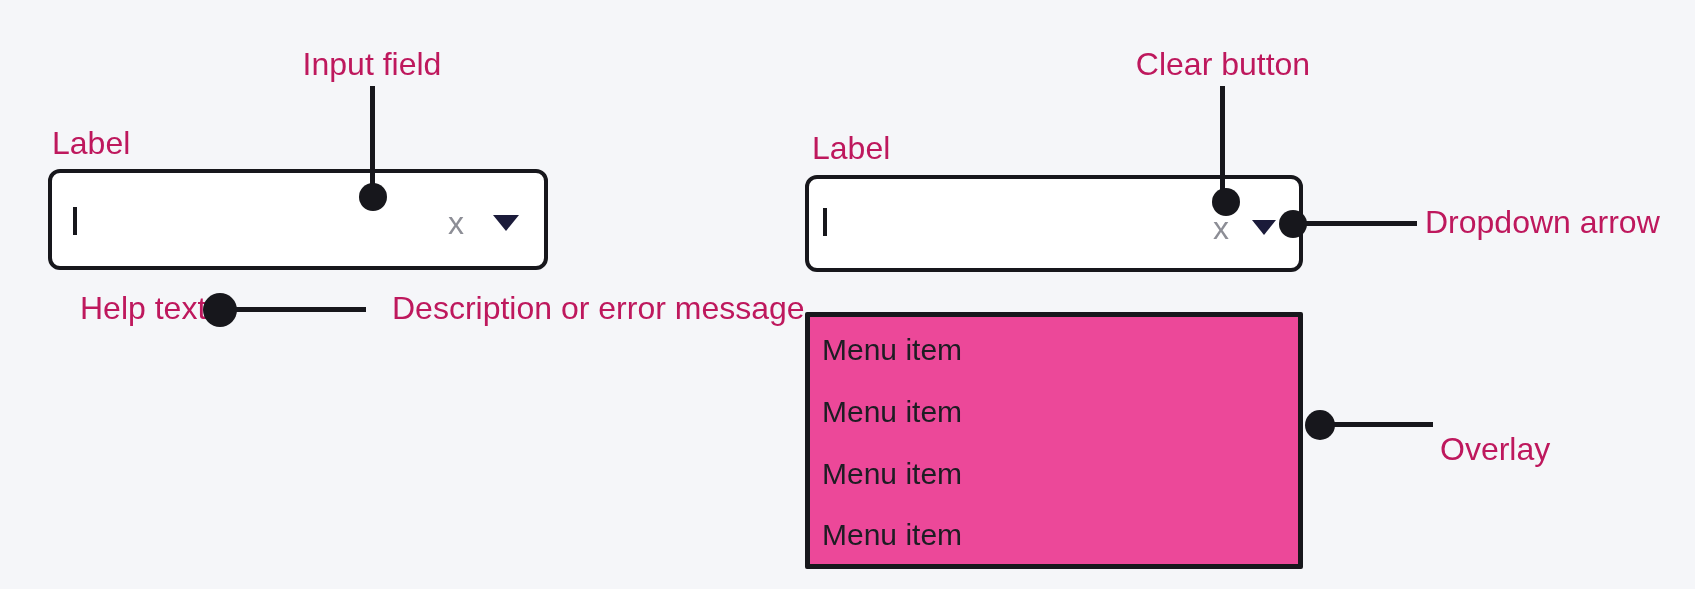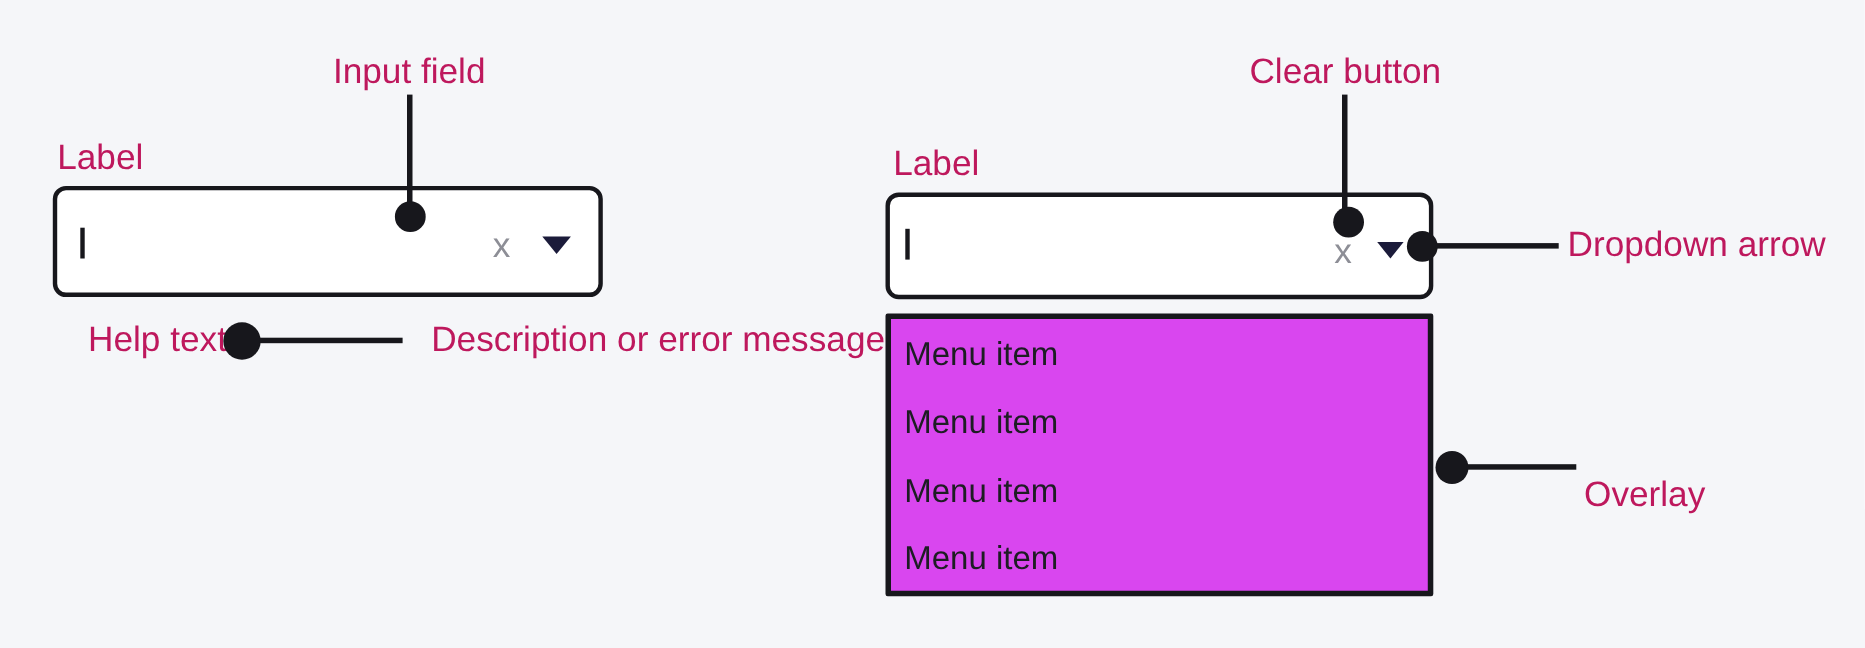--- a/index.html
+++ b/index.html
@@ -9,22 +9,23 @@
     background:#f5f6f9;color:#1d1d23;
   }
   .txt{position:absolute;font-size:32px;line-height:34px;white-space:nowrap;color:#be185d;}
   .centered{transform:translateX(-50%);}
   
   .field{
     position:absolute;background:#ffffff;border:4px solid #17171c;border-radius:12px;
     box-sizing:border-box;
   }
   .menu{
-    position:absolute;background:#d946ef;border:5px solid #17171c;border-radius:2px;
+    position:absolute;background:#ec4899;border:5px solid #17171c;border-radius:2px;
     box-sizing:border-box;
+    margin-top:27px;
   }
   .menu-item{position:absolute;font-size:30px;line-height:36px;white-space:nowrap;color:#1d1d23;}
   
   .cursor{position:absolute;width:4px;height:28px;background:#17171c;}
   .clear-x{position:absolute;font-size:32px;line-height:32px;color:#8d8e96;}
   .tri{
     position:absolute;width:0;height:0;
     border-left:13px solid transparent;border-right:13px solid transparent;
     border-top:16px solid #1b1b3a;
   }

